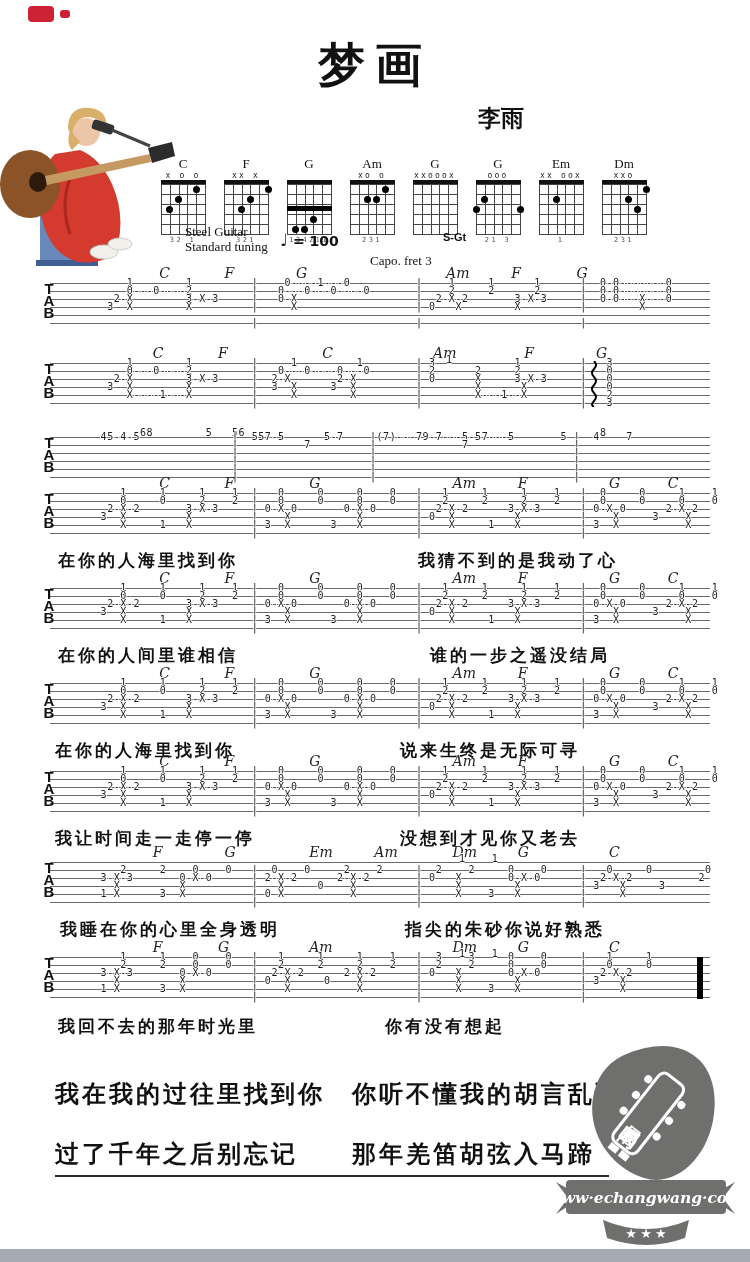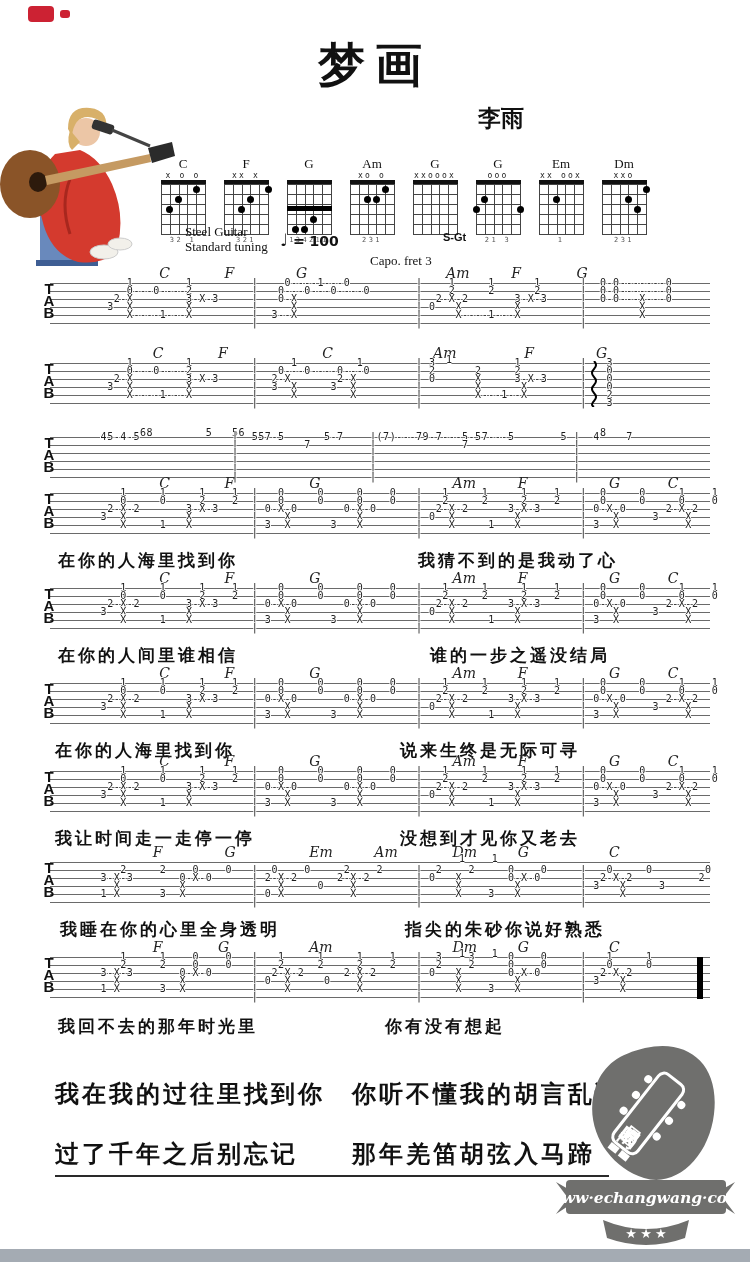--- a/index.html
+++ b/index.html
@@ -174,21 +174,20 @@
         <div class="chlabel" style="left: 117.2px;">C</div>
         <div class="chlabel" style="left: 182.4px;">F</div>
         <div class="chlabel" style="left: 254.12px;">G</div>
         <div class="chlabel" style="left: 404.08px;">Am</div>
         <div class="chlabel" style="left: 469.28px;">F</div>
         <div class="chlabel" style="left: 534.48px;">G</div>
         <pre class="tabline" style="top: -5px;">     1        1         |    0----1---0          |    1     1      1      |  0-0-------0           </pre>
         <pre class="tabline" style="top: 3px;">     0---0----2         |   0---0---0----0       |    2     2      2      |  0-0-------0           </pre>
         <pre class="tabline" style="top: 11px;">   2-X        3-X-3     |   0-X                  |  2-X-2       3-X-3     |  0-0---X---0           </pre>
         <pre class="tabline" style="top: 19px;">  3  X        X         |     X                  | 0   X        X         |        X               </pre>
-        <pre class="tabline" style="top: 27px;">     X----1---X         |  3--X                  |     X----1---X         |        X               </pre>
         <pre class="tabline" style="top: 35px;">                        |                        |                        |                        </pre>
       </div>
       <div class="staffwrap" style="top: 363px;">
         <div class="slines"></div>
         <div class="tabletter" style="top: -1px;">T</div>
         <div class="tabletter" style="top: 11px;">A</div>
         <div class="tabletter" style="top: 23px;">B</div>
         <div class="chlabel" style="left: 110.68px;">C</div>
         <div class="chlabel" style="left: 175.88px;">F</div>
         <div class="chlabel" style="left: 280.2px;">C</div>

